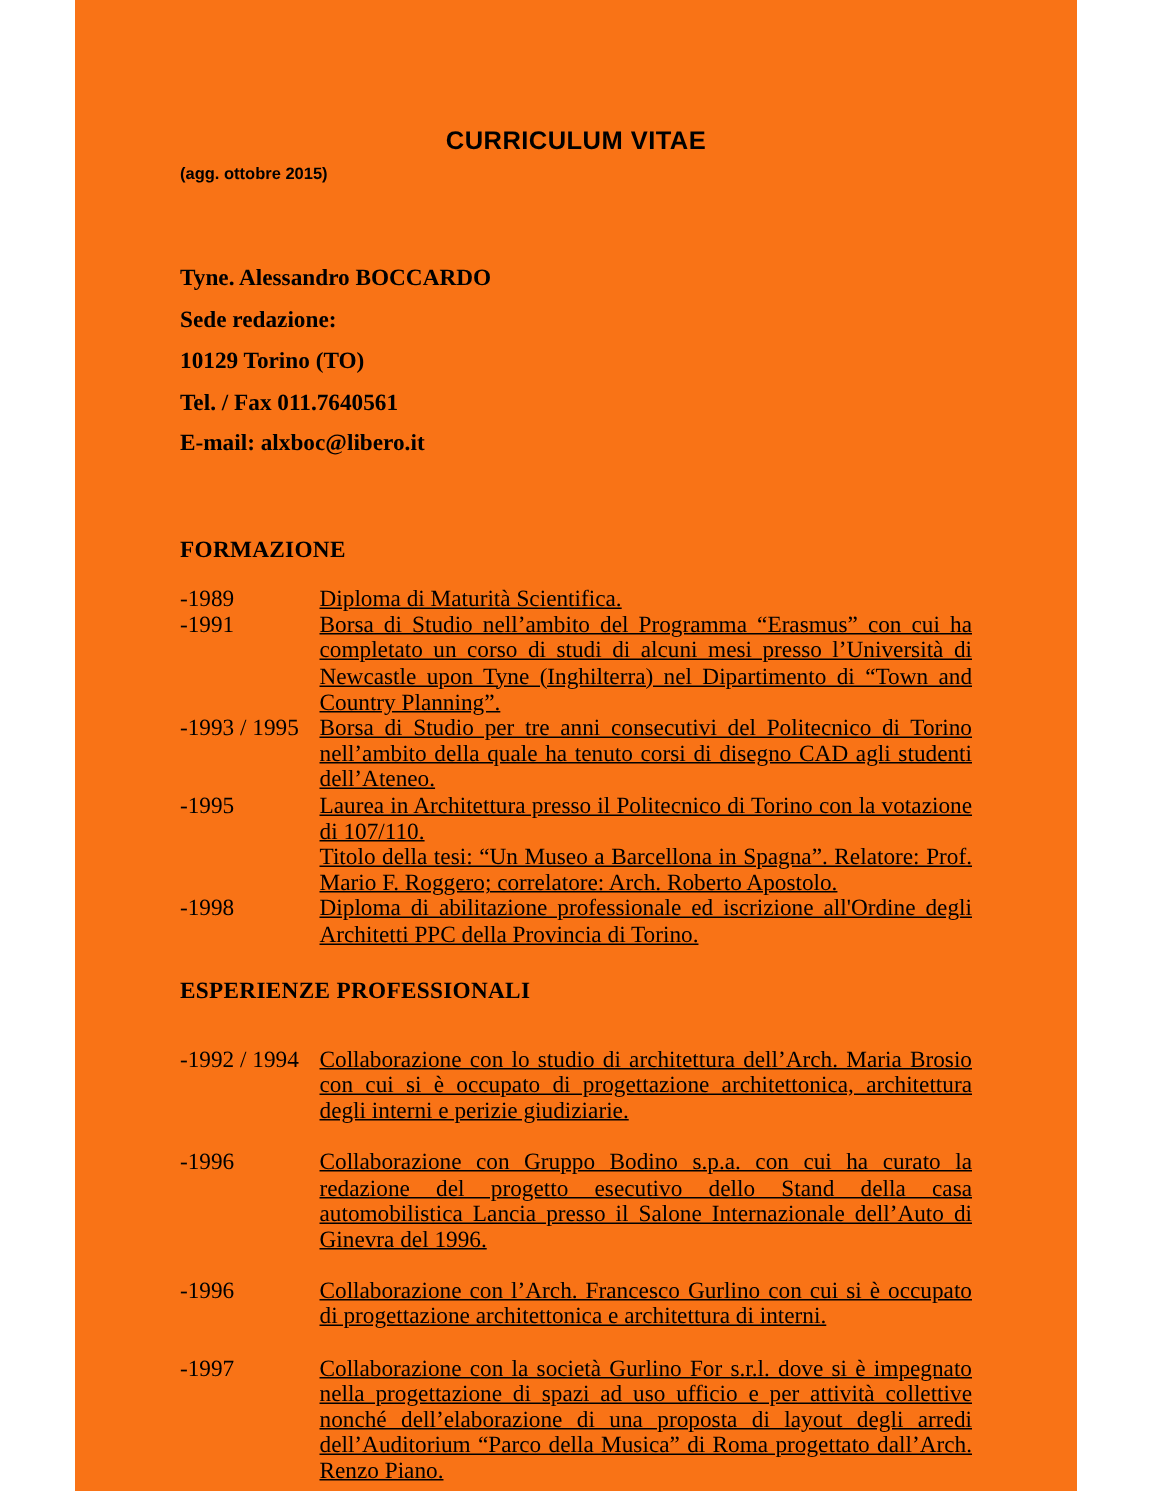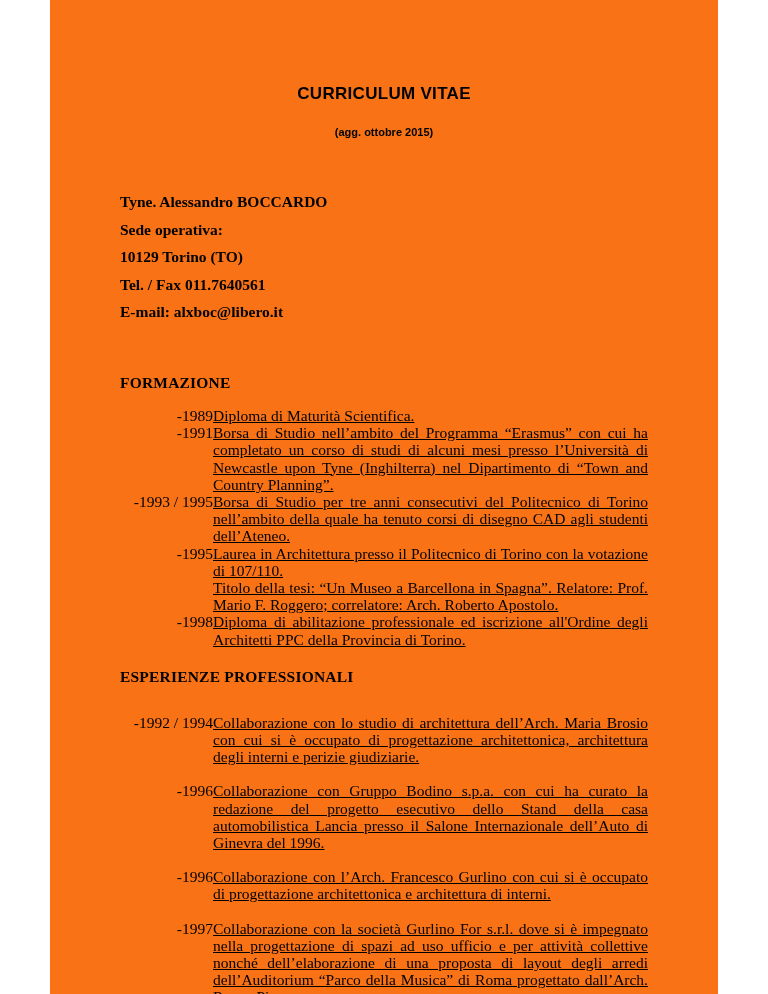--- a/index.html
+++ b/index.html
@@ -19,22 +19,21 @@
   }
   .doc-title {
     margin: 0;
     text-align: center;
     font-size: 17px;
     font-weight: bold;
     letter-spacing: 0.3px;
     font-family: "Liberation Sans", sans-serif;
   }
   .doc-subtitle {
-    margin-top: 22px;
-    text-align: center;
+    margin-top: 6px;
     font-size: 11px;
     font-weight: bold;
     font-family: "Liberation Sans", sans-serif;
   }
   .contact {
     margin-top: 50px;
     font-size: 15.5px;
     font-weight: bold;
     line-height: 27.6px;
   }
@@ -52,42 +51,41 @@
     line-height: 17.2px;
   }
   .entries.esperienze-list { margin-top: 28px; }
   .entry {
     display: flex;
     align-items: flex-start;
   }
   .entry .year {
     width: 93px;
     flex-shrink: 0;
-    text-align: right;
   }
   .entry .desc {
     flex: 1;
     text-align: justify;
     white-space: pre-line;
     text-decoration: underline;
   }
   .esperienze-list .entry { margin-bottom: 17px; }
   .esperienze-list .entry:last-child { margin-bottom: 0; }
 </style>
 </head>
 <body>
 
 <div class="page">
 
   <h1 class="doc-title">CURRICULUM VITAE</h1>
   <div class="doc-subtitle">(agg. ottobre 2015)</div>
 
   <div class="contact">
     <div>Tyne. Alessandro BOCCARDO</div>
-    <div>Sede operativa:</div>
+    <div>Sede redazione:</div>
     <div>10129 Torino (TO)</div>
     <div>Tel. / Fax 011.7640561</div>
     <div>E-mail: alxboc@libero.it</div>
   </div>
 
   <h2 class="section-title formazione">FORMAZIONE</h2>
 
   <div class="entries formazione-list">
     <div class="entry">
       <div class="year">-1989</div>

